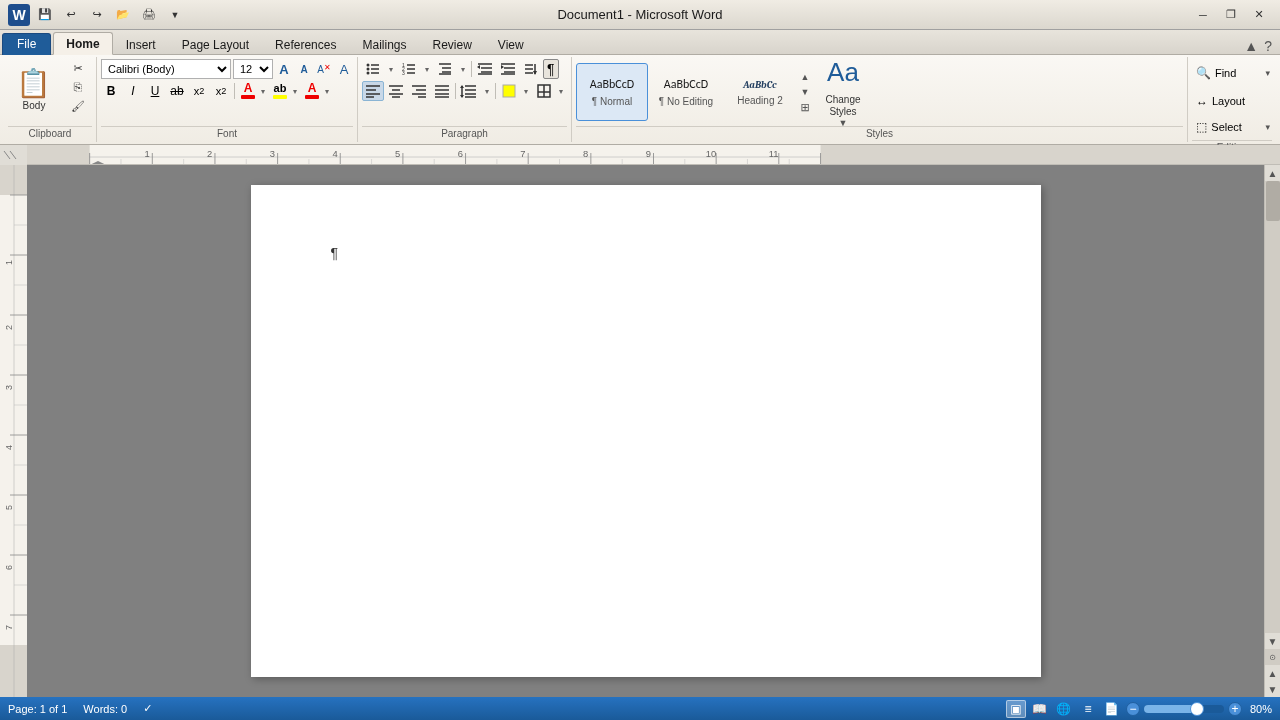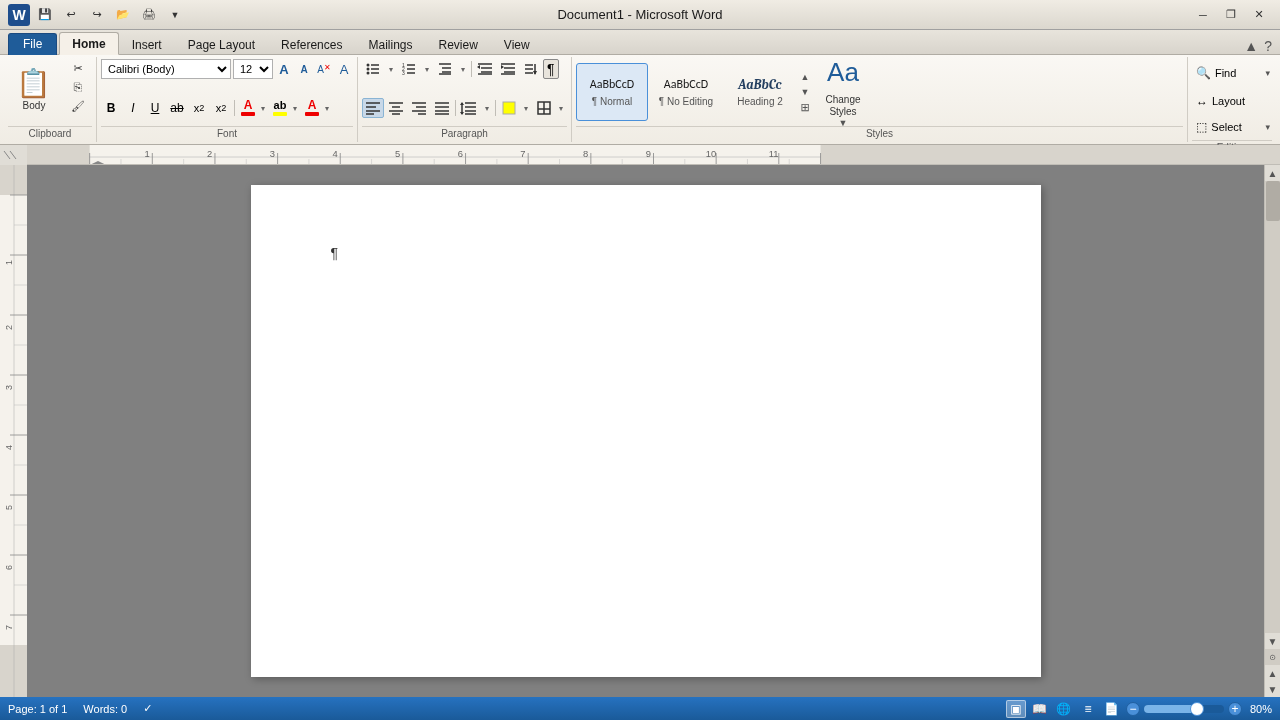--- a/index.html
+++ b/index.html
@@ -21,21 +21,21 @@
     #title-text { position: absolute; left: 50%; transform: translateX(-50%); font-size: 13px; color: #1a1a1a; font-weight: normal; }
     #title-bar-right { display: flex; gap: 2px; }
     .win-btn { width: 26px; height: 20px; display: flex; align-items: center; justify-content: center; font-size: 11px; cursor: pointer; border-radius: 2px; color: #333; }
 
     
     #ribbon-tabs {
       height: 25px;
       background: linear-gradient(to bottom, #e8e4dc, #d8d4cc);
       display: flex;
       align-items: flex-end;
-      padding-left: 8px;
+      padding-left: 2px;
       border-bottom: 1px solid #b0aca4;
     }
     .ribbon-tab {
       padding: 4px 12px 3px;
       font-size: 12px;
       color: #1a1a1a;
       cursor: pointer;
       border-radius: 3px 3px 0 0;
       border: 1px solid transparent;
       border-bottom: none;
@@ -97,21 +97,21 @@
     .paste-icon { font-size: 28px; color: #1f5c99; }
     .paste-label { font-size: 10px; color: #333; }
     .clipboard-small { display: flex; flex-direction: column; gap: 1px; margin-left: 2px; }
     .small-btn {
       width: 28px; height: 18px;
       display: flex; align-items: center; justify-content: center;
       cursor: pointer; border-radius: 2px; font-size: 11px; color: #333;
     }
 
     
-    .font-group-content { flex-direction: column; gap: 19px; }
+    .font-group-content { flex-direction: column; gap: 2px; }
     .font-row1, .font-row2 { display: flex; align-items: center; gap: 2px; }
     .font-select {
       height: 20px; font-size: 11px; border: 1px solid #b0b0b0;
       background: white; padding: 0 2px; width: 130px; cursor: pointer;
     }
     .size-select {
       height: 20px; font-size: 11px; border: 1px solid #b0b0b0;
       background: white; padding: 0 2px; width: 40px; cursor: pointer;
     }
     .font-size-btn {
@@ -209,21 +209,21 @@
     .status-icon-btn { width: 20px; height: 18px; display: flex; align-items: center; justify-content: center; cursor: pointer; border-radius: 2px; color: white; font-size: 12px; }
     .status-icon-btn.active { background: rgba(255,255,255,0.3); border: 1px solid rgba(255,255,255,0.5); }
     .para-mark { font-size: 14px; cursor: pointer; padding: 1px 3px; border-radius: 2px; border: 1px solid #888; background: #e8e4dc; }
     .align-btn { width: 22px; height: 20px; display: flex; align-items: center; justify-content: center; cursor: pointer; border-radius: 2px; font-size: 12px; }
     .align-btn.active { background: #c8d8e8; border: 1px solid #8ab4d4; }
     .list-btn { width: 22px; height: 20px; display: flex; align-items: center; justify-content: center; cursor: pointer; border-radius: 2px; font-size: 12px; color: #333; }
     .spacing-btn { width: 22px; height: 20px; display: flex; align-items: center; justify-content: center; cursor: pointer; border-radius: 2px; font-size: 11px; color: #333; }
 
     .style-normal-text { font-family: Calibri, sans-serif; font-size: 12px; color: #1a1a1a; }
     .style-h1-text { font-family: Cambria, serif; font-size: 15px; color: #243f60; font-weight: bold; }
-    .style-h2-text { font-family: Cambria, serif; font-size: 13px; color: #243f60; font-weight: bold; font-style: italic; }
+    .style-h2-text { font-family: Cambria, serif; font-size: 10px; color: #243f60; font-weight: bold; font-style: italic; }
 
     .vert-scroll-btn { width: 16px; height: 16px; display: flex; align-items: center; justify-content: center; cursor: pointer; font-size: 10px; color: #555; background: #e0ddd6; }
     .vert-scroll-track { flex: 1; background: #d0ccc4; width: 100%; }
     .vert-scroll-thumb { width: 14px; height: 40px; background: #b0aca4; border-radius: 2px; margin: 0 auto; }
 
     .ruler-svg { width: 100%; height: 20px; }
   </style>
 </head>
 <body>
 

